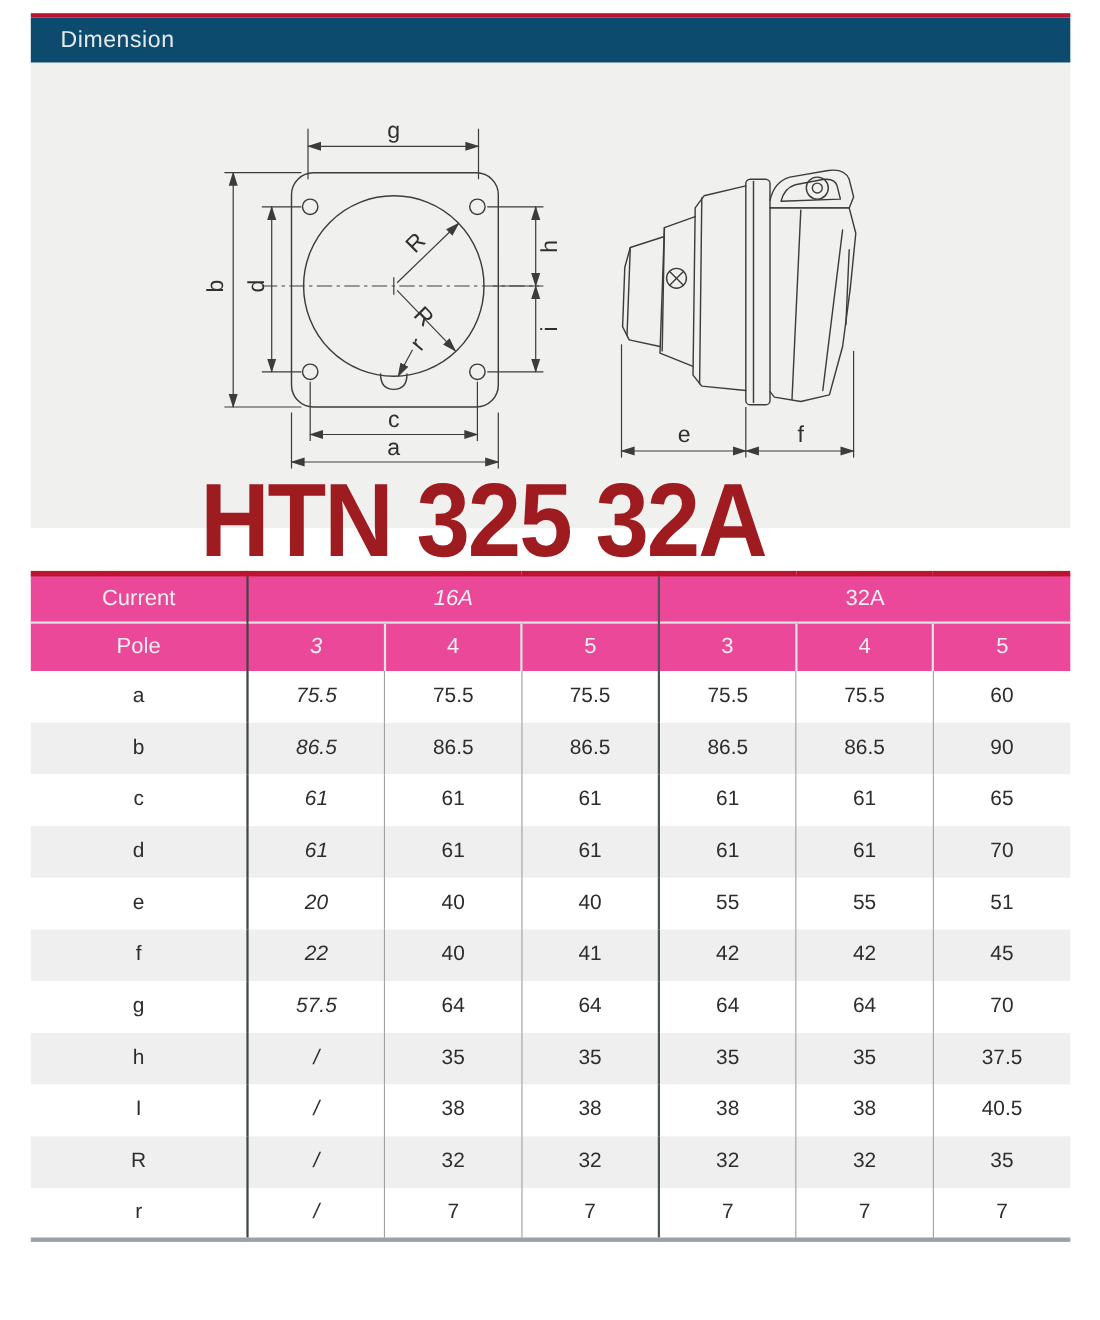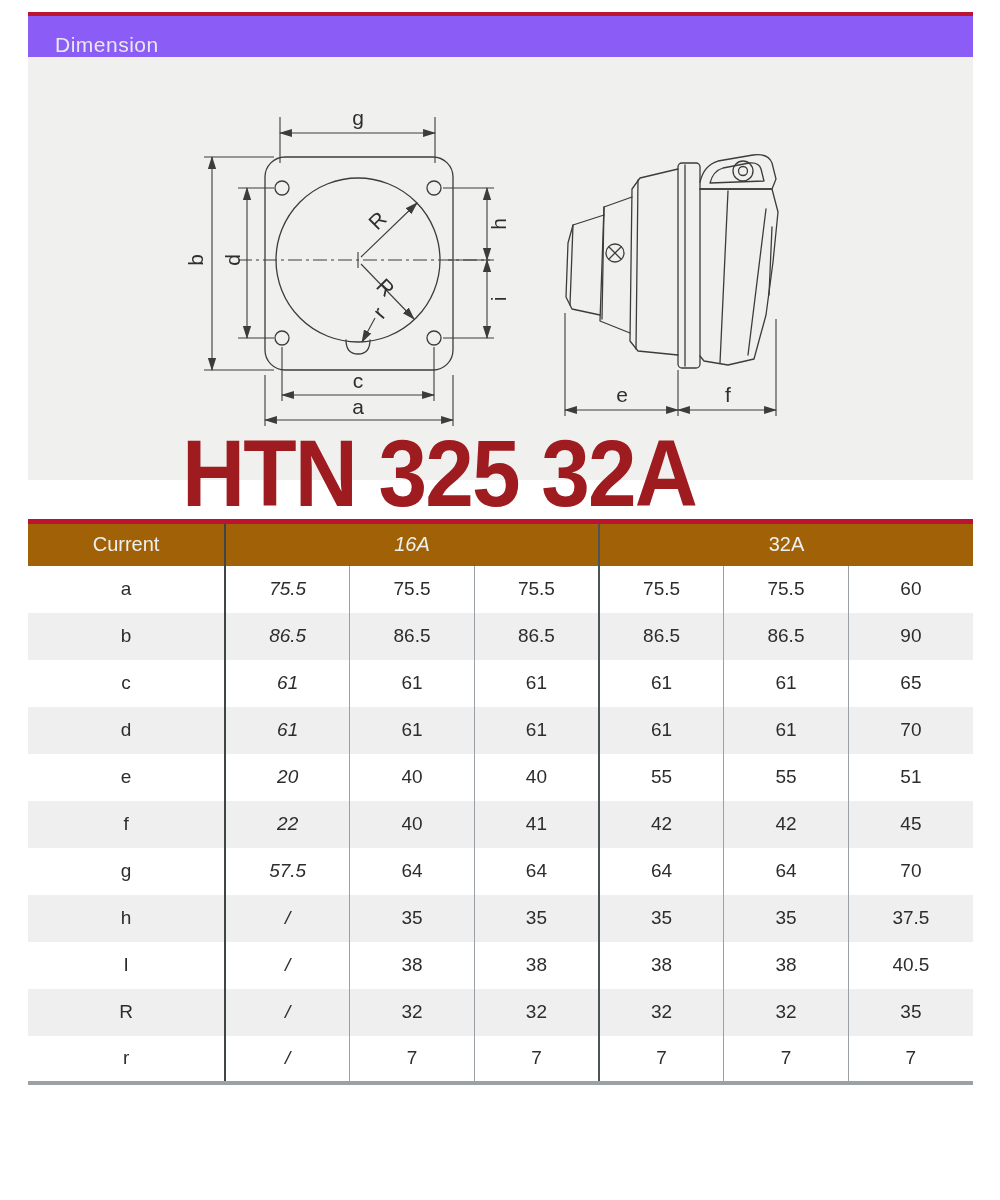--- a/index.html
+++ b/index.html
@@ -4,21 +4,21 @@
 <style>
   * { margin:0; padding:0; box-sizing:border-box; }
   html,body { background:#fff; }
   body {
     width:1000px; height:1200px; position:relative;
     font-family:"Liberation Sans", sans-serif;
   }
   .doc { position:absolute; left:28px; top:12px; width:945px; }
   .accent-line { height:4px; background:#bc1331; }
   .section-header {
-    height:41px; background:#8b5cf6; display:flex; align-items:flex-end;
+    height:41px; background:#0c4a6e; display:flex; align-items:center;
     padding-left:27px;
   }
   .section-header span { color:#e7eaec; font-size:21px; letter-spacing:.5px; }
   .panel { height:423px; background:#f0f0ee; position:relative; }
   .panel svg { position:absolute; left:0; top:0; }
   .gap { height:39px; background:#fff; }
 
   .product-title {
     position:absolute; left:182px; top:426px; z-index:5;
     font-size:95px; font-weight:bold; color:#9e1b20; line-height:1;
@@ -27,21 +27,21 @@
   }
 
   table.dim-table {
     width:945px; border-collapse:collapse; table-layout:fixed;
     border-top:5px solid #bc1331; border-bottom:4px solid #9ba2a6;
   }
   .dim-table col.c0 { width:197px; }
   .dim-table col.cv { width:124.6px; }
   .dim-table th, .dim-table td { text-align:center; padding:0; }
   .dim-table thead th {
-    background:#a16207; color:#edf0f1; font-weight:normal;
+    background:#ec4899; color:#edf0f1; font-weight:normal;
     font-size:20px; height:44px;
   }
   .dim-table thead tr.pole-row th { border-top:2px solid #dfe3e4; }
   .vdark { border-left:2px solid #3f4447;font-style:italic; }
   .vmid  { border-left:2px solid #4d5457; }
   tbody .vsub { border-left:1px solid #9aa0a3; }
   thead .vsub { border-left:2px solid #dfe3e4; }
   .dim-table tbody td { font-size:19px; color:#2d2d2d; height:47px; background:#fff; }
   .dim-table tbody tr:nth-child(even) td { background:#efefef; }
 
@@ -170,20 +170,29 @@
         <col class="cv">
         <col class="cv">
         <col class="cv">
     </colgroup>
     <thead>
       <tr>
         <th>Current</th>
         <th class="vdark" colspan="3">16A</th>
         <th class="vmid" colspan="3">32A</th>
       </tr>
+      <tr class="pole-row">
+        <th>Pole</th>
+        <th class="vdark">3</th>
+        <th class="vsub">4</th>
+        <th class="vsub">5</th>
+        <th class="vmid">3</th>
+        <th class="vsub">4</th>
+        <th class="vsub">5</th>
+      </tr>
     </thead>
     <tbody>
       <tr>
         <td>a</td>
         <td class="vdark">75.5</td>
         <td class="vsub">75.5</td>
         <td class="vsub">75.5</td>
         <td class="vmid">75.5</td>
         <td class="vsub">75.5</td>
         <td class="vsub">60</td>

